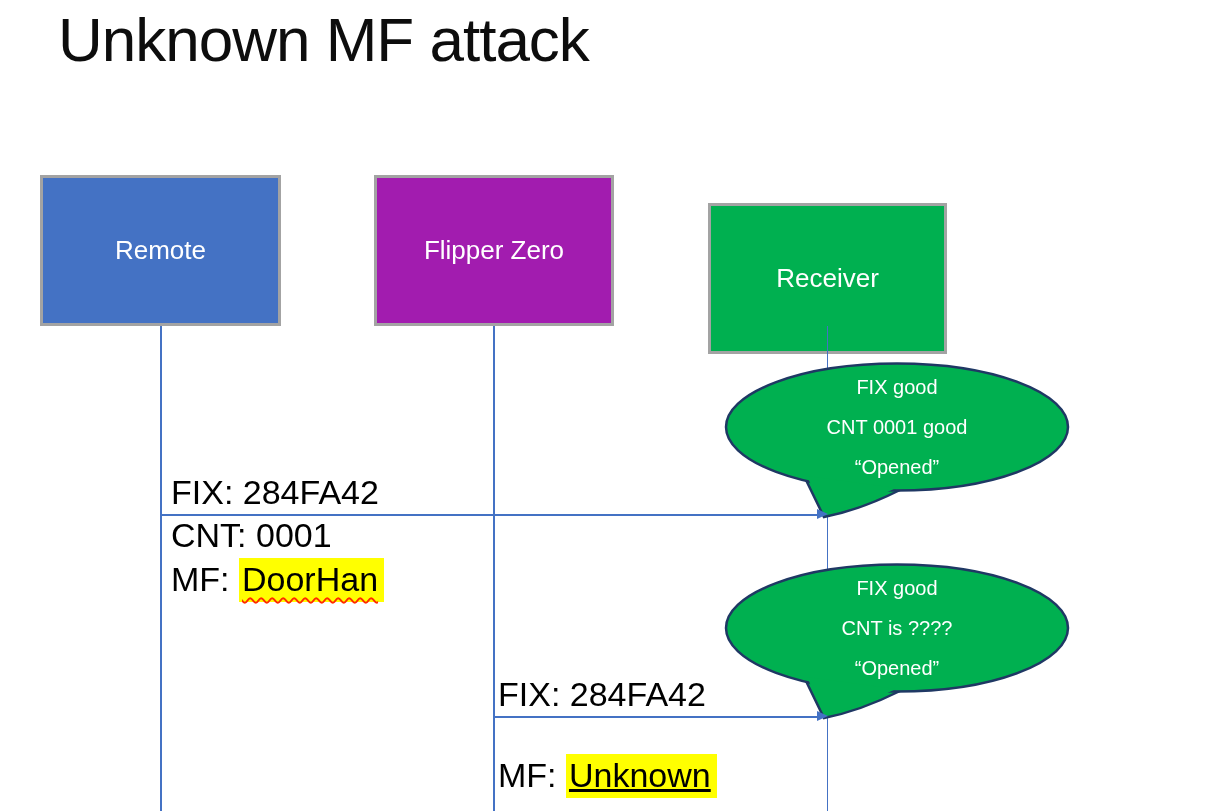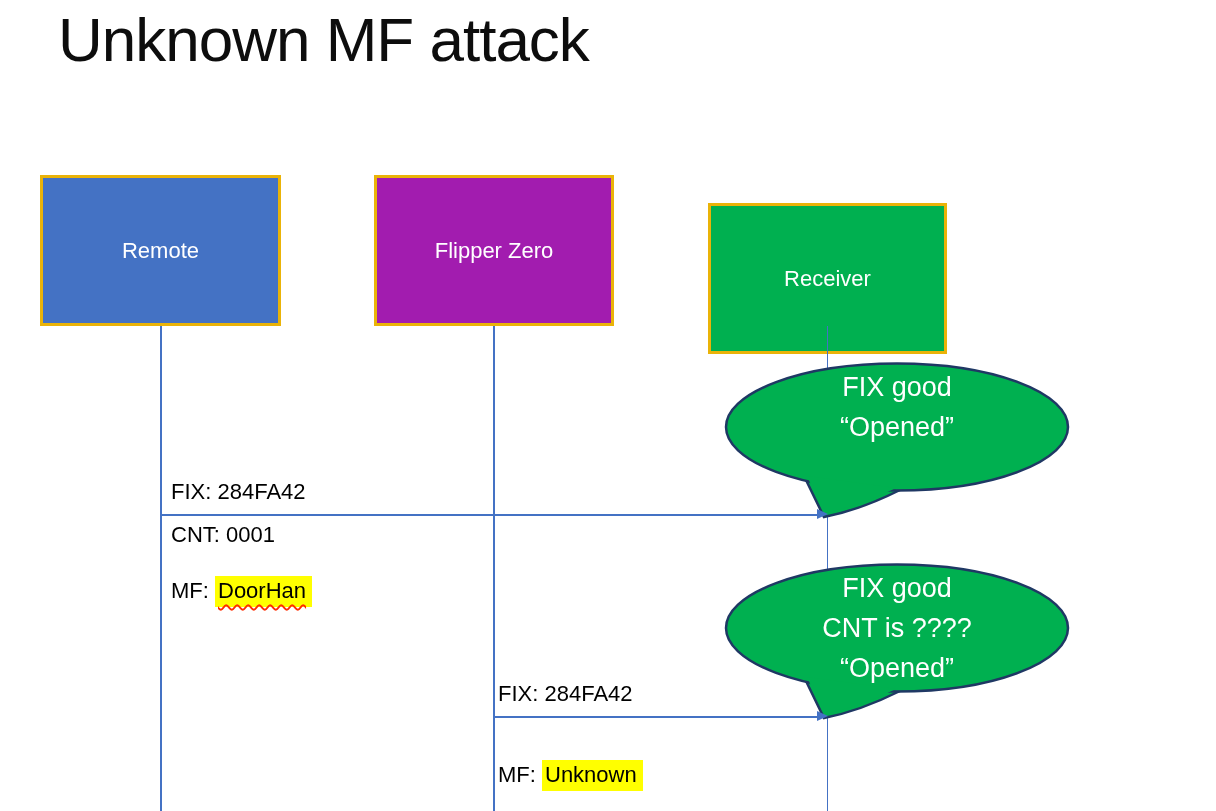--- a/index.html
+++ b/index.html
@@ -7,62 +7,62 @@
     position:relative;width:1212px;height:811px;background:#ffffff;
     overflow:hidden;font-family:"Liberation Sans",sans-serif;
   }
   .title{
     position:absolute;left:58px;top:4px;
     font-size:62px;font-weight:300;color:#0d0d0d;letter-spacing:-1px;
     font-family:"Liberation Sans",sans-serif;white-space:nowrap;
   }
   .actor{
     position:absolute;top:175px;height:151px;box-sizing:border-box;
-    border:3px solid #eab308;color:#ffffff;
+    border:3px solid #a3a3a3;color:#ffffff;
     display:flex;align-items:center;justify-content:center;
-    font-size:22px;
+    font-size:26px;
   }
   .actor-remote{left:40px;width:241px;background:#4472C4;}
   .actor-flipper{left:374px;width:240px;background:#a21caf;}
   .actor-receiver{left:708px;width:239px;background:#00B050;margin-top:28px;}
   .lifeline{
     position:absolute;top:326px;height:485px;width:1.6px;background:#4472C4;
   }
   .lifeline-remote{left:160px;}
   .lifeline-flipper{left:493px;}
   .lifeline-receiver{left:826.5px;}
   .arrow-line{position:absolute;height:1.8px;background:#4472C4;}
   .arrow1{left:161px;top:514px;width:656px;}
   .arrow2{left:494px;top:716px;width:323px;}
   .arrow-head{
     position:absolute;width:0;height:0;
     border-top:5.5px solid transparent;border-bottom:5.5px solid transparent;
     border-left:11px solid #4472C4;
   }
   .head1{left:817px;top:509px;}
   .head2{left:817px;top:711px;}
-  .msg{position:absolute;font-size:22px;color:#000;white-space:nowrap;line-height:30px;}
+  .msg{position:absolute;font-size:34px;color:#000;white-space:nowrap;line-height:30px;}
   .m1a{left:171px;top:477px;}
   .m1b{left:171px;top:520px;}
-  .m1c{left:171px;top:576px;text-align:center;}
+  .m1c{left:171px;top:564px;text-align:center;}
   .m2a{left:498px;top:679px;}
   .m2b{left:498px;top:722px;}
   .m2c{left:498px;top:760px;}
-  .hl{background:#ffff00;padding:2px 6px 4px 3px;}
+  .hl{background:#ffff00;padding:2px 6px 4px 3px;text-decoration:underline;}
   .sq{
     text-decoration-line:underline;text-decoration-style:wavy;
     text-decoration-color:#ff2a00;text-decoration-thickness:1.5px;
     text-underline-offset:6px;
   }
   .bubble{position:absolute;left:710px;width:380px;height:180px;}
   .bubble1{top:350px;}
   .bubble2{top:551px;}
   .bubble-text{
     position:absolute;left:727px;width:340px;text-align:center;
-    color:#ffffff;font-size:27px;line-height:40px;
+    color:#ffffff;font-size:20px;line-height:40px;
   }
   .bt1{top:367px;}
   .bt2{top:568px;}
   .bubble-line{display:block;}
 </style>
 </head>
 <body>
 
 <div class="slide">
 
@@ -100,20 +100,21 @@
 
   <div class="msg m1a">FIX: 284FA42</div>
   <div class="msg m1b">CNT: 0001</div>
   <div class="msg m1c"><span>MF: </span><span class="hl sq">DoorHan</span></div>
 
   <div class="msg m2a">FIX: 284FA42</div>
   <div class="msg m2c"><span>MF: </span><span class="hl">Unknown</span></div>
 
   <div class="bubble-text bt1">
     <span class="bubble-line">FIX good</span>
+    <span class="bubble-line">CNT 0001 good</span>
     <span class="bubble-line">“Opened”</span>
   </div>
   <div class="bubble-text bt2">
     <span class="bubble-line">FIX good</span>
     <span class="bubble-line">CNT is ????</span>
     <span class="bubble-line">“Opened”</span>
   </div>
 
 </div>
 

